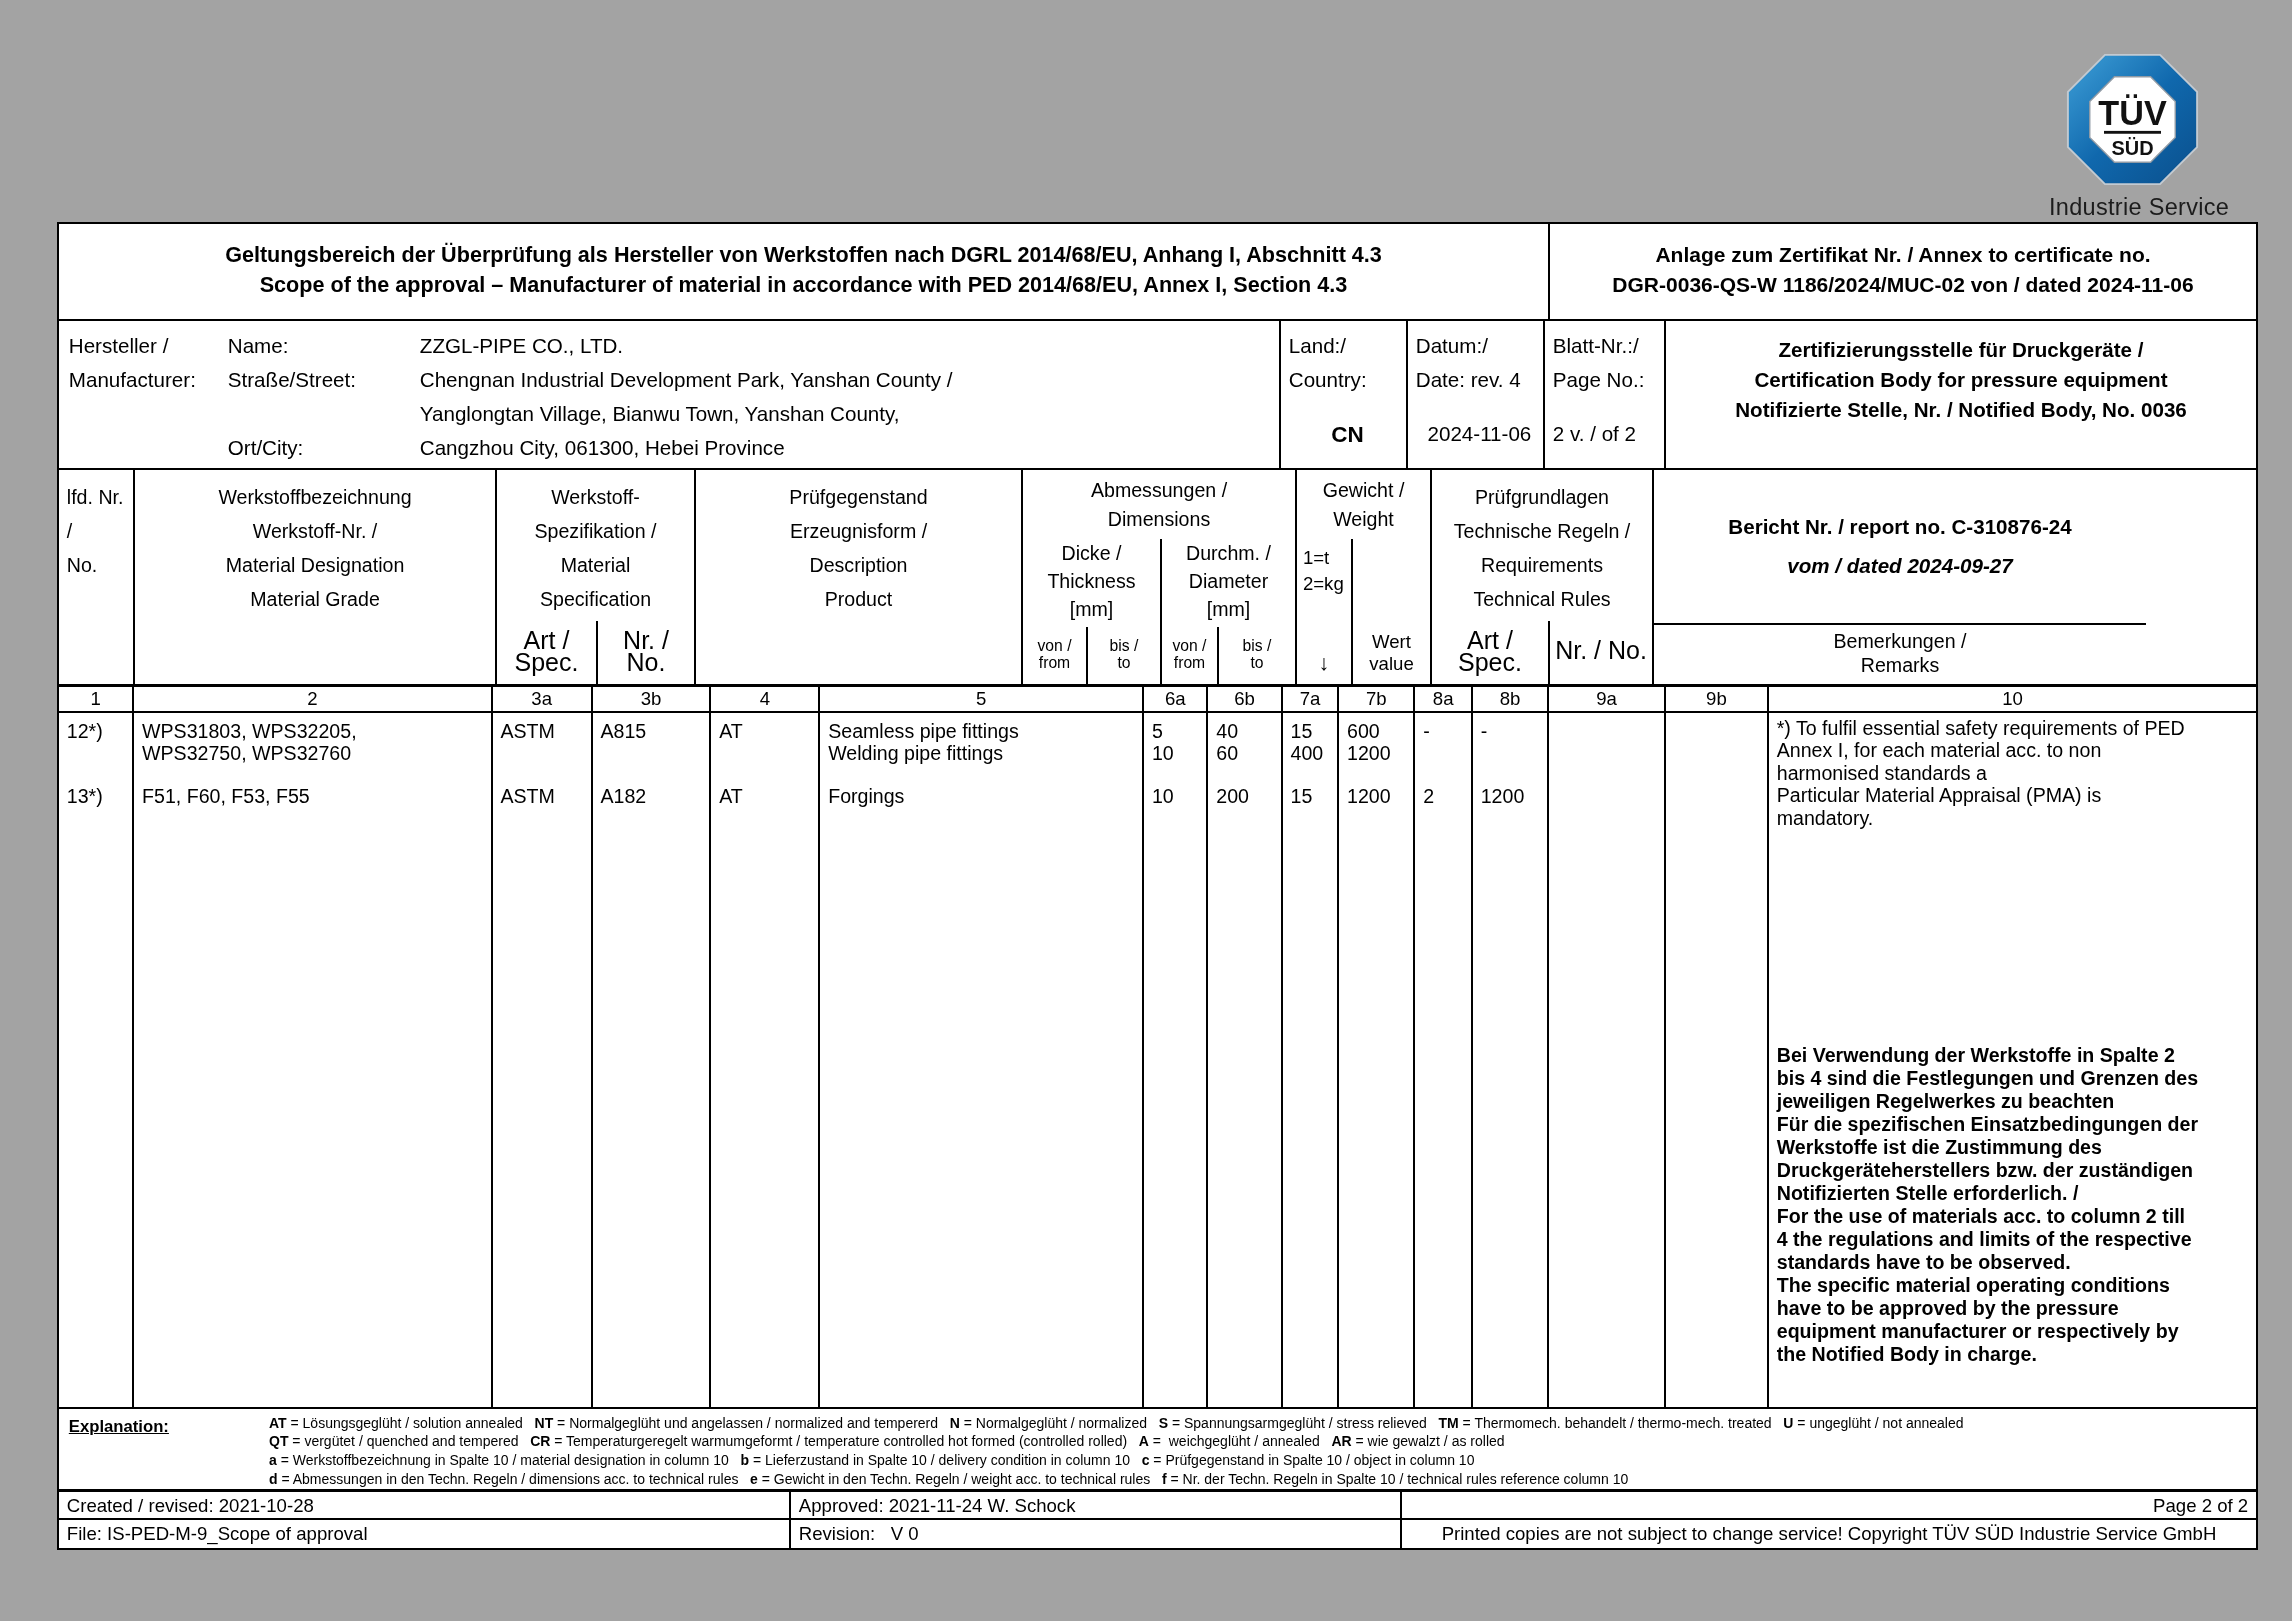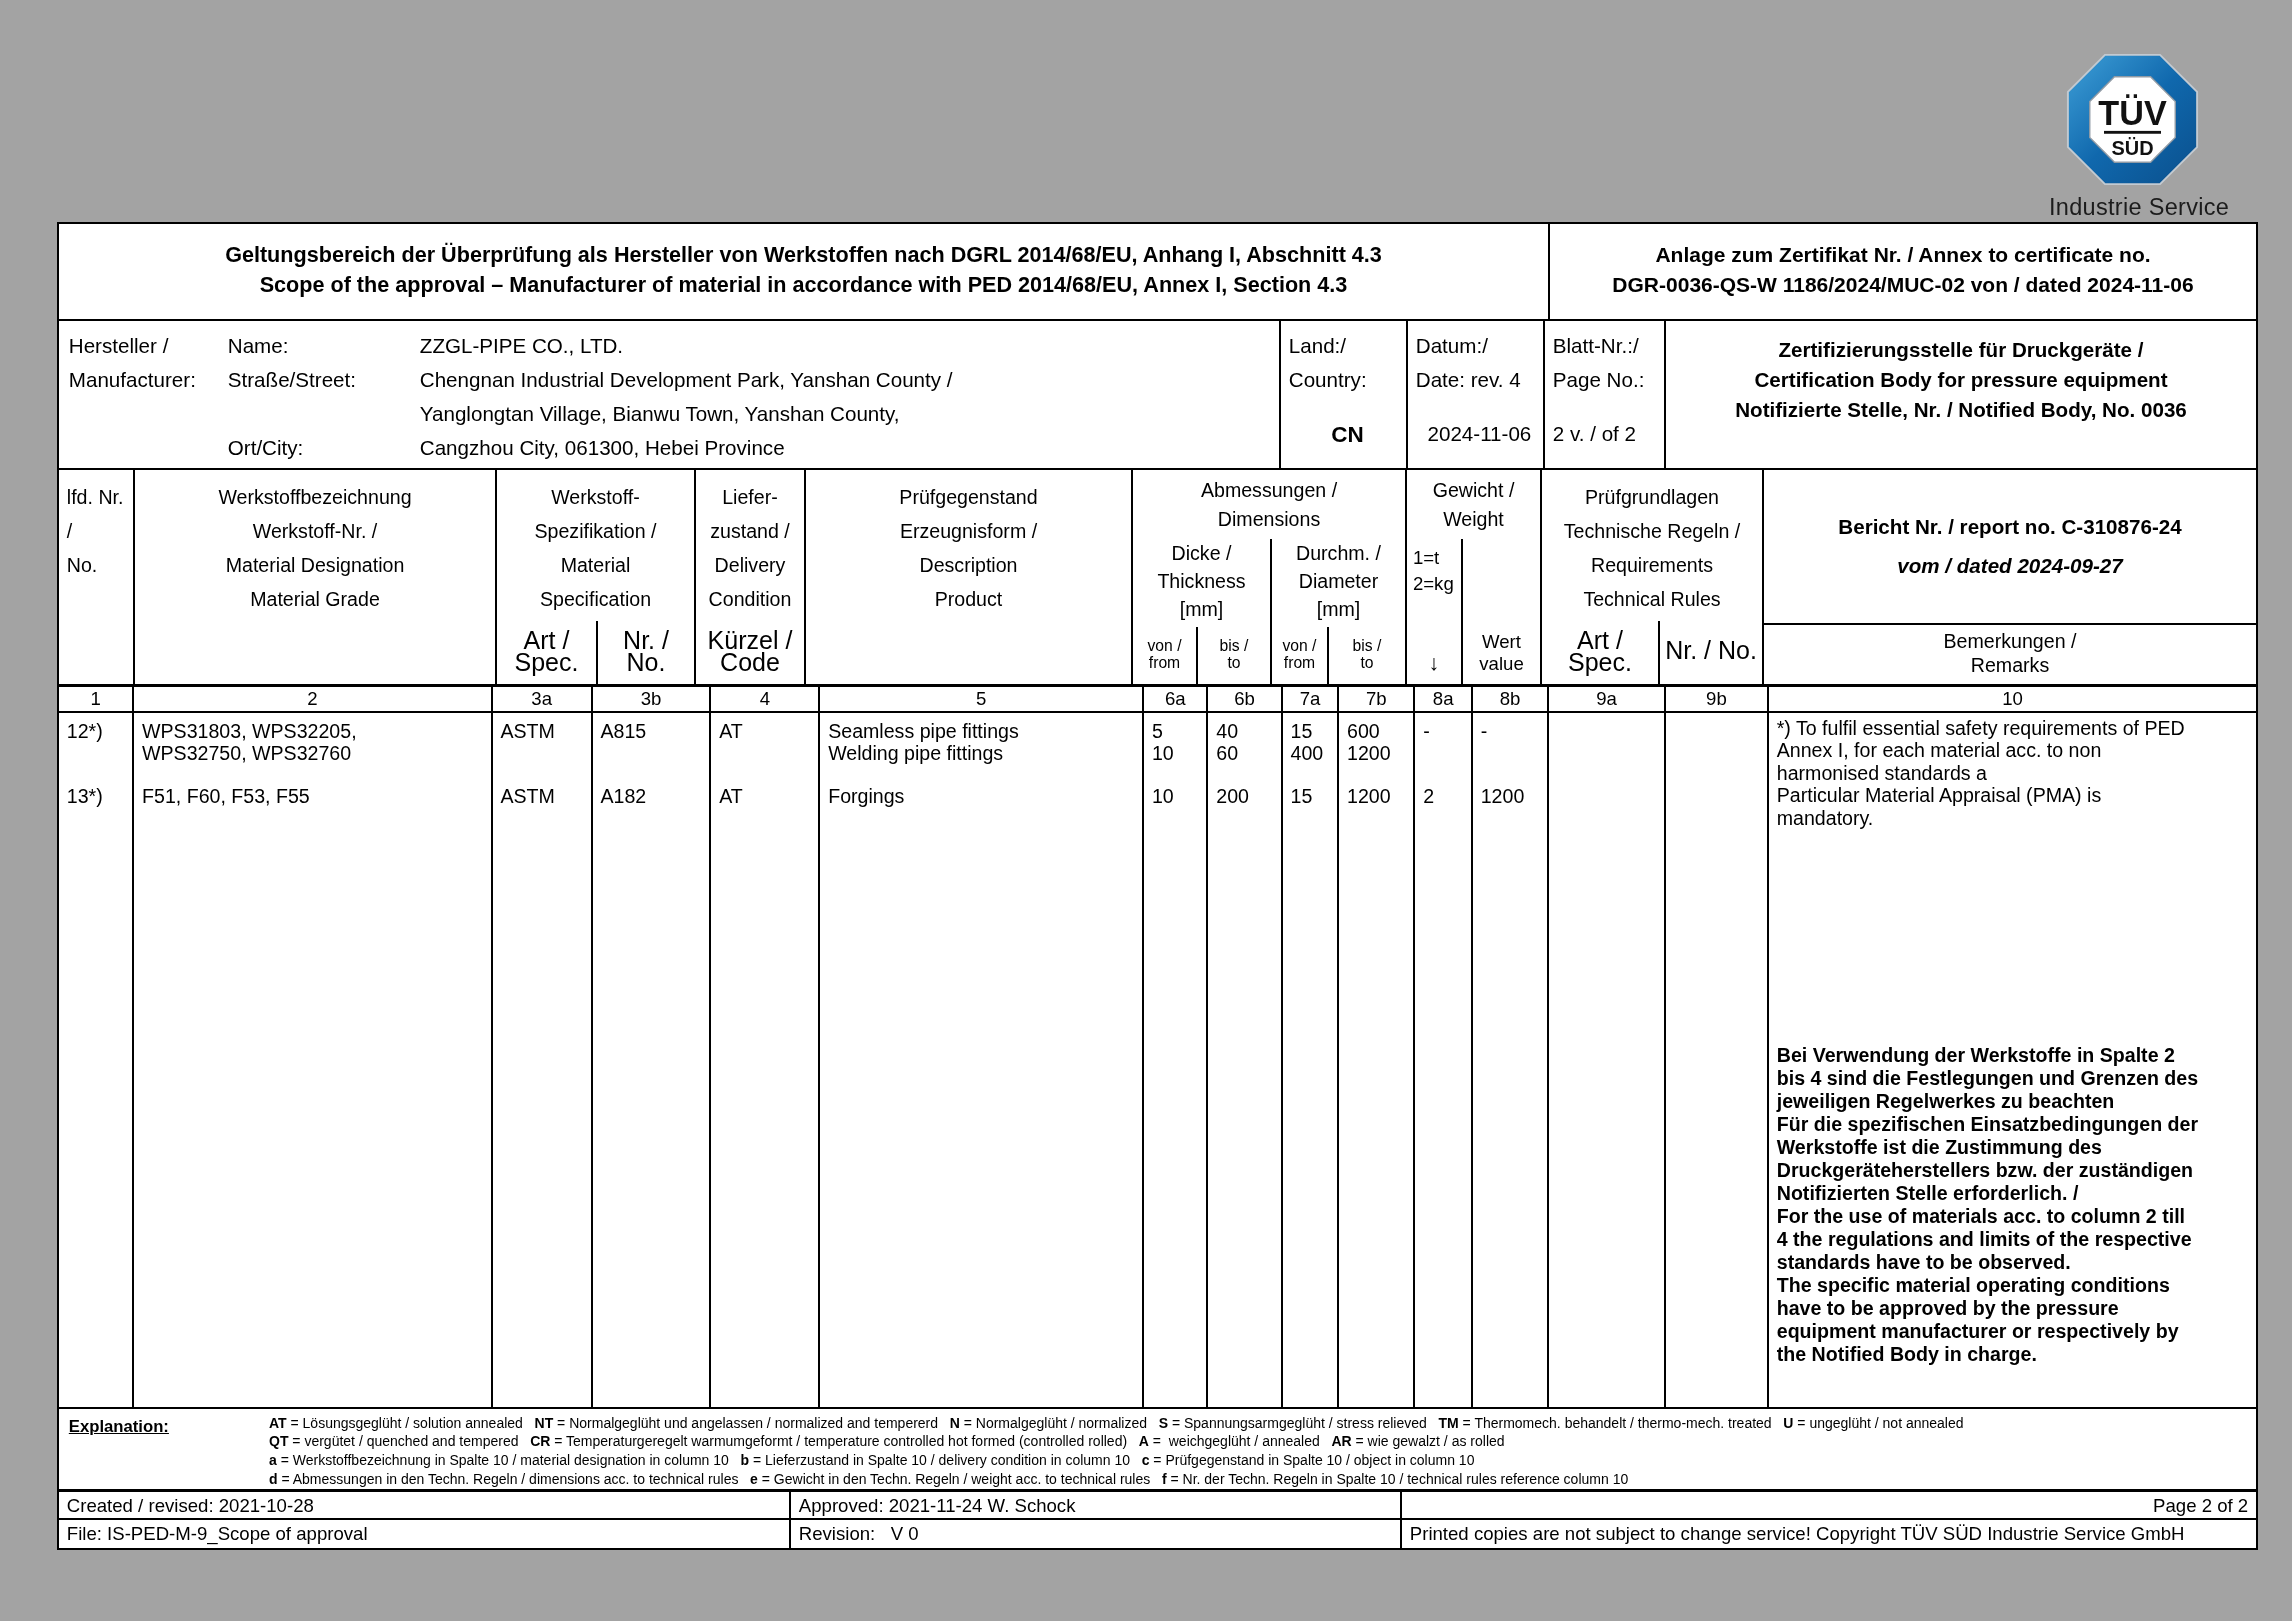--- a/index.html
+++ b/index.html
@@ -91,21 +91,21 @@
   .expl-label span { text-decoration:underline; }
   .expl-lines { flex:1; padding-top:4.9px; font-size:14px; line-height:18.6px; }
   .expl-line { white-space:pre-wrap; }
 
   
   .foot { font-size:18.6px; }
   .foot1 { height:28px; border-bottom:2.9px solid #000; }
   .foot2 { height:28px; }
   .fc1 { width:732px; border-right:2px solid #000; padding:2.9px 0 0 7.8px; white-space:pre; }
   .fc2 { width:611px; border-right:2px solid #000; padding:2.9px 0 0 7.8px; white-space:pre; }
-  .fc3 { flex:1; padding:2.9px 7.8px 0 7.8px; }
+  .fc3 { flex:1; padding:2.9px 7.8px 0 7.8px;text-align:center; }
   .fc3.right { text-align:right; }
 </style>
 </head>
 <body>
 
 <div class="page">
 
   <div class="logo">
     <svg width="133" height="133" viewBox="0 0 140 140">
       <defs>
@@ -191,30 +191,20 @@
       <div class="hcell w-spec">
         <div class="hlines">Werkstoff-
 Spezifikation /
 Material
 Specification</div>
         <div class="subrow">
           <div class="spec-a sub-l">Art /
 Spec.</div>
           <div class="spec-b">Nr. /
 No.</div>
-        </div>
-      </div>
-      <div class="hcell w-del">
-        <div class="hlines">Liefer-
-zustand /
-Delivery
-Condition</div>
-        <div class="subrow">
-          <div style="flex:1">Kürzel /
-Code</div>
         </div>
       </div>
       <div class="hcell w-prod">
         <div class="hlines">Prüfgegenstand
 Erzeugnisform /
 Description
 Product</div>
       </div>
       <div class="hcell w-dims">
         <div class="top2">Abmessungen /

